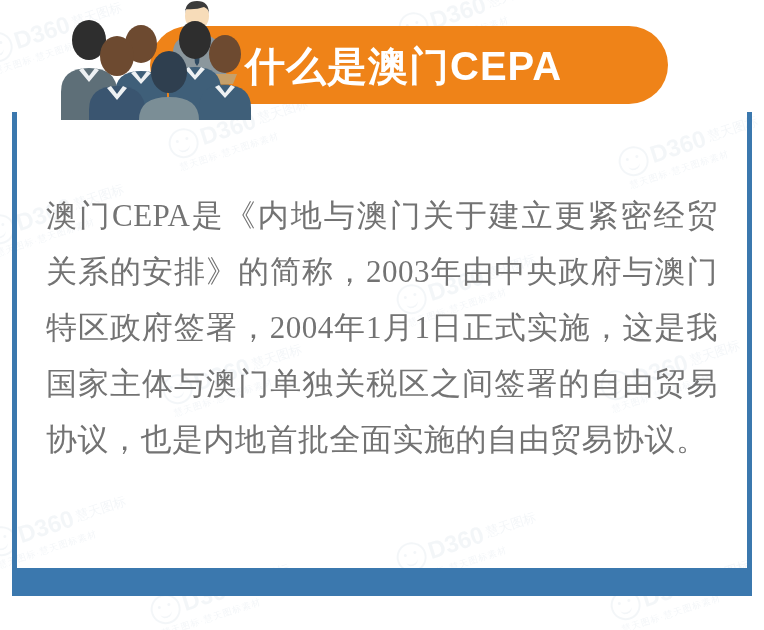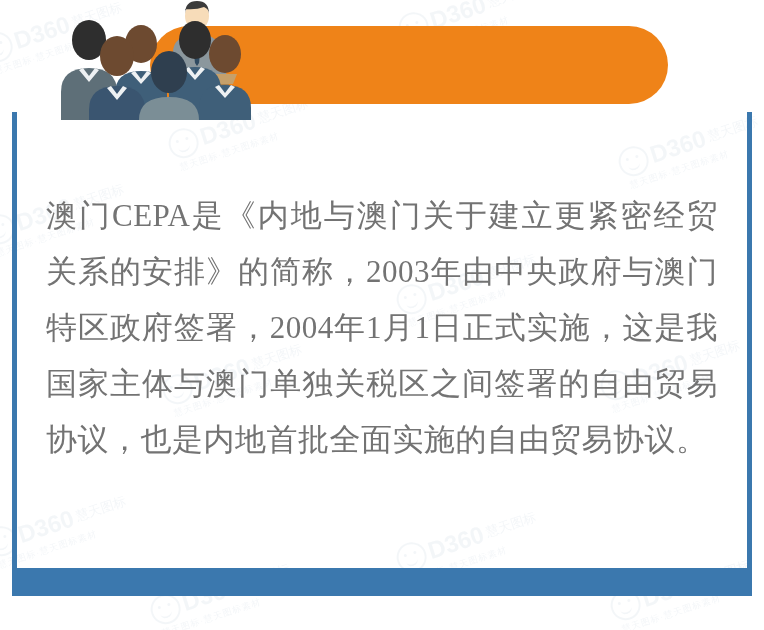--- a/index.html
+++ b/index.html
@@ -282,20 +282,21 @@
           <path d="M144 108 q0 -23 26 -23 q26 0 26 23 l0 12 l-52 0 z" fill="#3f5f79"></path>
           <path d="M164 85 l6 8 l6 -8 l4 2 l-10 11 l-10 -11 z" fill="#eef1f3"></path>
 
           <ellipse cx="114" cy="72" rx="18" ry="21" fill="#2f3f4f"></ellipse>
           <path d="M84 120 q0 -23 30 -23 q30 0 30 23 l0 0 l-60 0 z" fill="#7b8e96"></path>
         </g>
 
       </svg>
     </div>
 
+    <div class="title-text">什么是澳门CEPA</div>
   </div>
 
   <div class="rule rule-left"></div>
   <div class="rule rule-right"></div>
   <div class="rule rule-bottom"></div>
 
   <div class="body-copy">澳门CEPA是《内地与澳门关于建立更紧密经贸关系的安排》的简称，2003年由中央政府与澳门特区政府签署，2004年1月1日正式实施，这是我国家主体与澳门单独关税区之间签署的自由贸易协议，也是内地首批全面实施的自由贸易协议。</div>
 
 </div>
 

